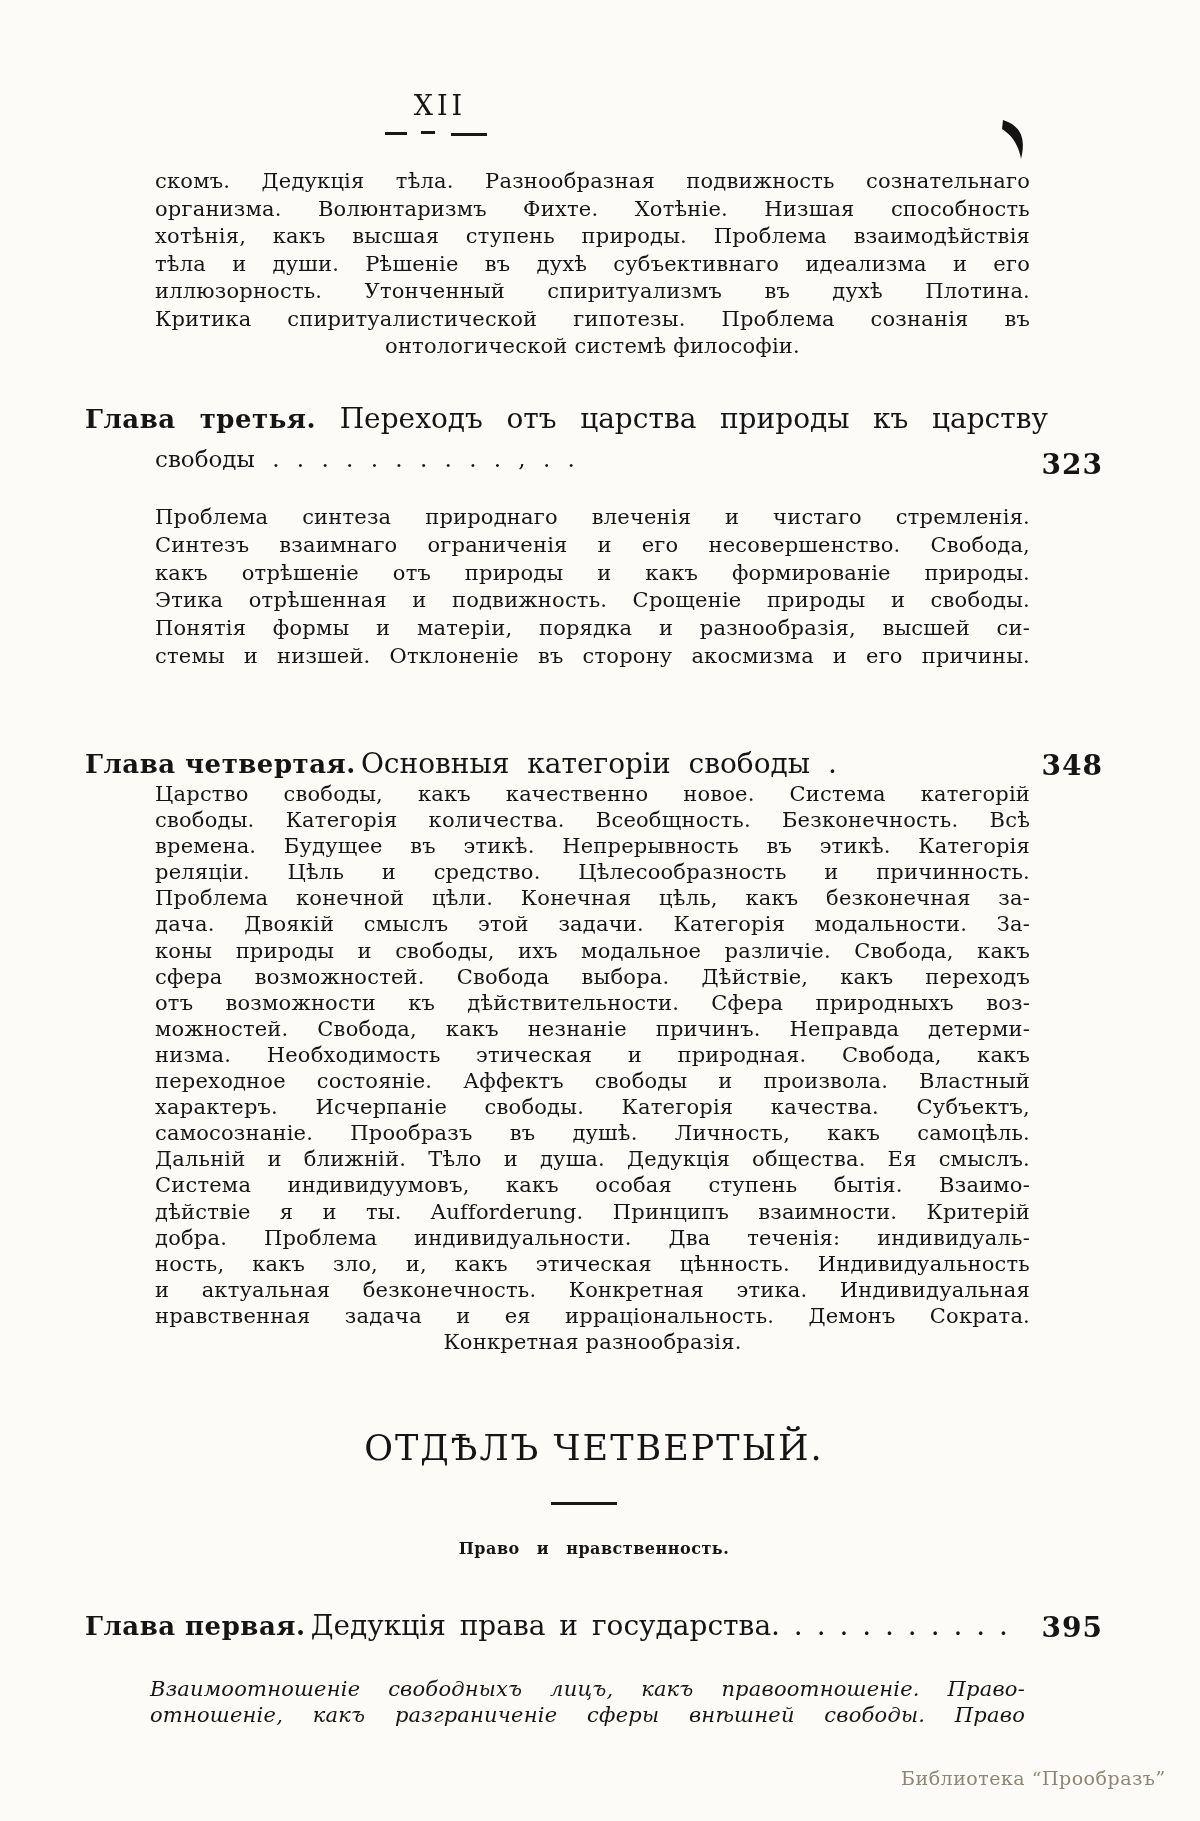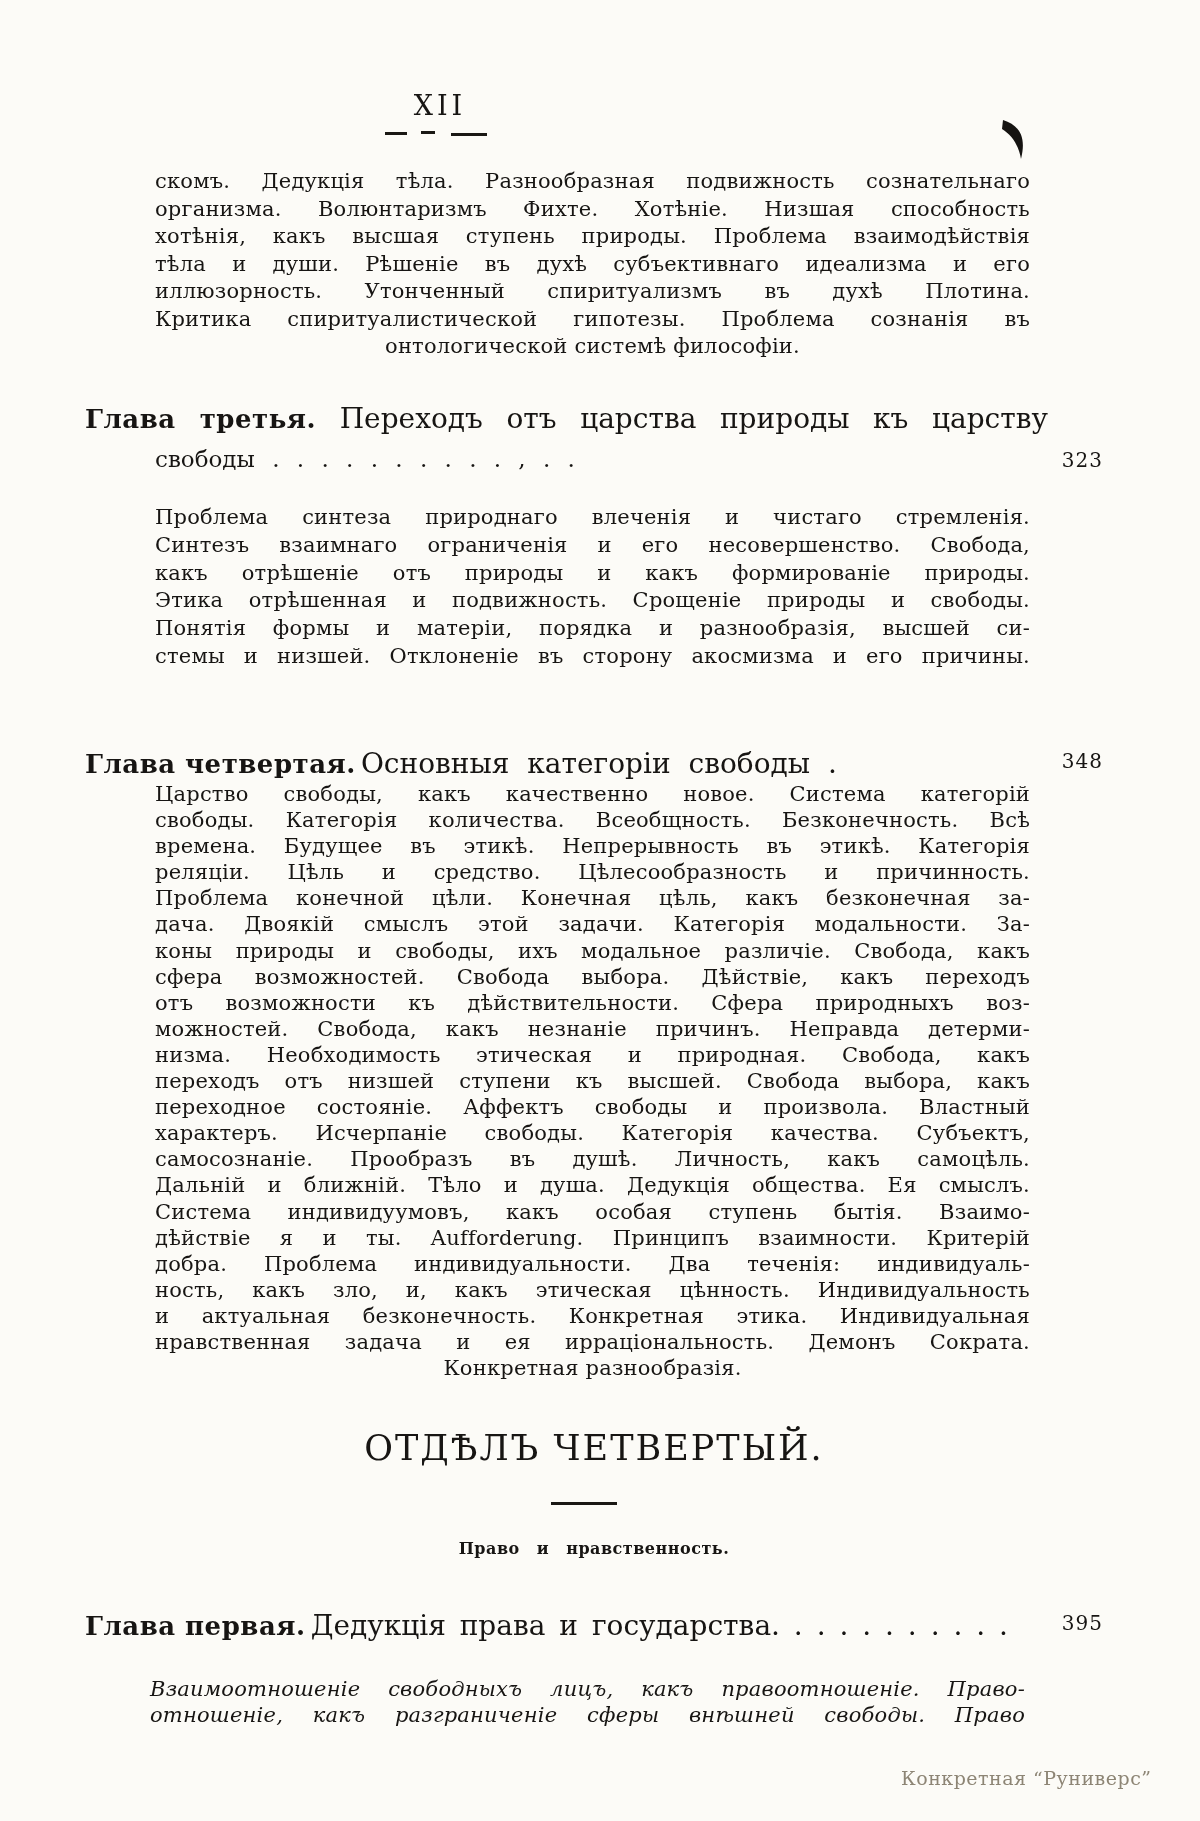--- a/index.html
+++ b/index.html
@@ -32,21 +32,21 @@
   
   .chap-label { font-weight:700; font-size:26px; letter-spacing:0.5px; }
   .chap-title { font-size:28px; }
   .ch3-head-l1 {
     position:absolute; left:85px; top:401px; width:963px;
     font-size:28px; text-align:justify; text-align-last:justify; line-height:36px;
   }
   .ch3-head-l2 { position:absolute; left:155px; top:446px; width:948px; height:36px; }
   .ch3-head-l2 .leader { font-size:23px; word-spacing:10px; }
   .page-num {
-    position:absolute; right:0; top:2px; font-size:20px; letter-spacing:1px;
+    position:absolute; right:0; top:2px; font-size:28px; letter-spacing:1px;font-weight:bold;
   }
   .ch4-head { position:absolute; left:85px; top:747px; width:1018px; height:40px; }
   .ch4-head .chap-title { word-spacing:9px; }
   .ch1-head { position:absolute; left:85px; top:1609px; width:1018px; height:40px; }
   .ch1-head .chap-title { word-spacing:5px; }
   
   .sec-title {
     position:absolute; left:85px; top:1428px; width:1018px;
     text-align:center; font-size:35px; letter-spacing:2px;
   }
@@ -116,21 +116,20 @@
       <div class="tline">свободы. Категорія количества. Всеобщность. Безконечность. Всѣ</div>
       <div class="tline">времена. Будущее въ этикѣ. Непрерывность въ этикѣ. Категорія</div>
       <div class="tline">реляціи. Цѣль и средство. Цѣлесообразность и причинность.</div>
       <div class="tline">Проблема конечной цѣли. Конечная цѣль, какъ безконечная за-</div>
       <div class="tline">дача. Двоякій смыслъ этой задачи. Категорія модальности. За-</div>
       <div class="tline">коны природы и свободы, ихъ модальное различіе. Свобода, какъ</div>
       <div class="tline">сфера возможностей. Свобода выбора. Дѣйствіе, какъ переходъ</div>
       <div class="tline">отъ возможности къ дѣйствительности. Сфера природныхъ воз-</div>
       <div class="tline">можностей. Свобода, какъ незнаніе причинъ. Неправда детерми-</div>
       <div class="tline">низма. Необходимость этическая и природная. Свобода, какъ</div>
-      <div class="tline">переходъ отъ низшей ступени къ высшей. Свобода выбора, какъ</div>
       <div class="tline">переходное состояніе. Аффектъ свободы и произвола. Властный</div>
       <div class="tline">характеръ. Исчерпаніе свободы. Категорія качества. Субъектъ,</div>
       <div class="tline">самосознаніе. Прообразъ въ душѣ. Личность, какъ самоцѣль.</div>
       <div class="tline">Дальній и ближній. Тѣло и душа. Дедукція общества. Ея смыслъ.</div>
       <div class="tline">Система индивидуумовъ, какъ особая ступень бытія. Взаимо-</div>
       <div class="tline">дѣйствіе я и ты. Aufforderung. Принципъ взаимности. Критерій</div>
       <div class="tline">добра. Проблема индивидуальности. Два теченія: индивидуаль-</div>
       <div class="tline">ность, какъ зло, и, какъ этическая цѣнность. Индивидуальность</div>
       <div class="tline">и актуальная безконечность. Конкретная этика. Индивидуальная</div>
       <div class="tline">нравственная задача и ея ирраціональность. Демонъ Сократа.</div>
@@ -145,15 +144,15 @@
     <span class="chap-label">Глава первая.</span>
     <span class="chap-title">Дедукція права и государства. . . . . . . . . . .</span>
     <span class="page-num">395</span>
   </div>
 
   <div class="para ch1-para">
       <div class="tline">Взаимоотношеніе свободныхъ лицъ, какъ правоотношеніе. Право-</div>
       <div class="tline">отношеніе, какъ разграниченіе сферы внѣшней свободы. Право</div>
     </div>
 
-  <div class="watermark">Конкретная “Руниверс”</div>
+  <div class="watermark">Библиотека “Прообразъ”</div>
 
 </div>
 
 </body></html>

